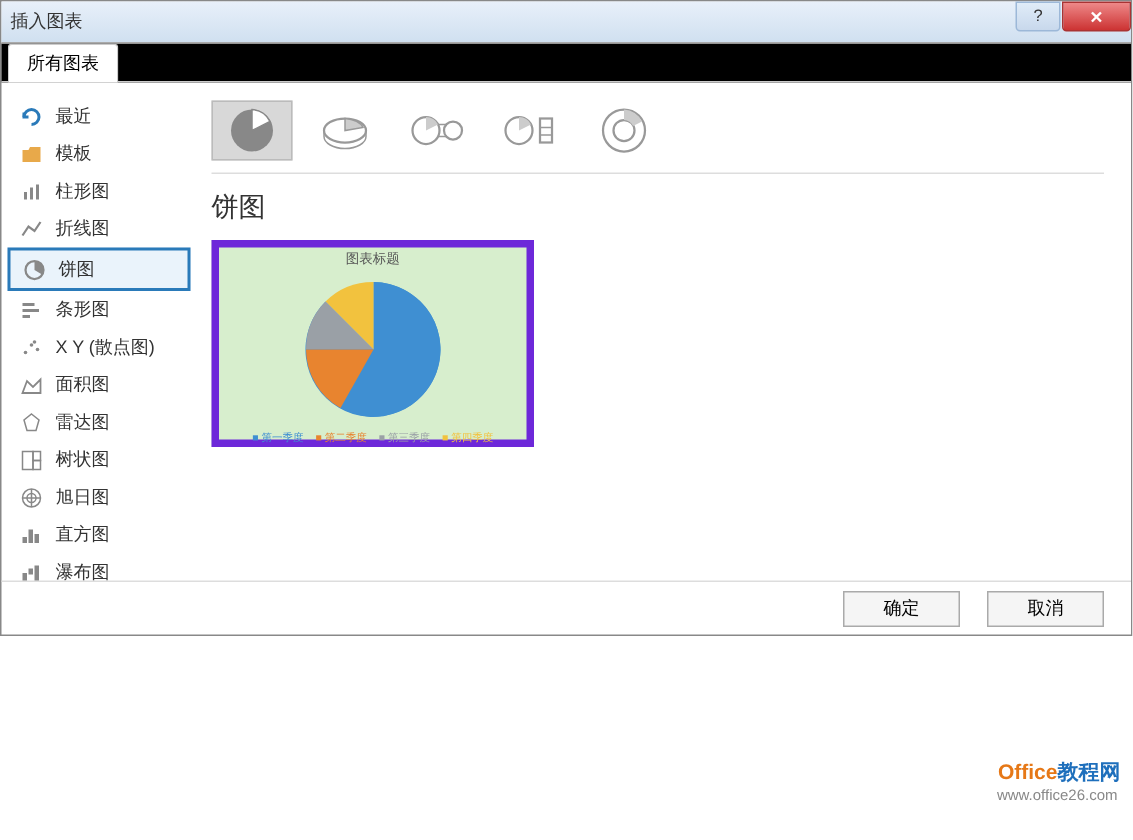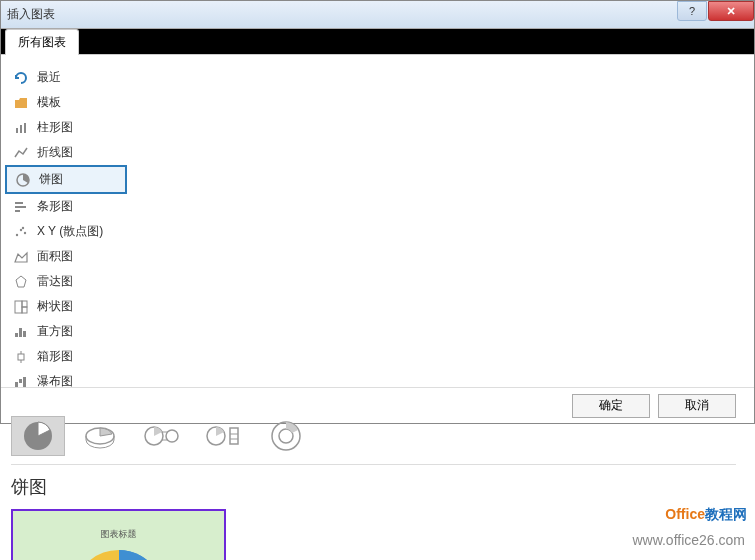--- a/index.html
+++ b/index.html
@@ -10,47 +10,47 @@
     .titlebar { height: 28px; background: linear-gradient(#e8f0fa, #d0e0f0); border-bottom: 1px solid #aaa; display: flex; align-items: center; padding: 0 6px; position: relative; }
     .titlebar-title { font-size: 12px; color: #333; }
     .titlebar-buttons { position: absolute; right: 0; top: 0; display: flex; }
     .tbtn { width: 44px; height: 20px; display: flex; align-items: center; justify-content: center; font-size: 11px; color: #333; }
     .tbtn.help { background: linear-gradient(#e0ecf8, #c8d8ec); border: 1px solid #9cb8d8; border-radius: 0 0 3px 3px; margin-right: 1px; width: 30px; }
     .tbtn.close { background: linear-gradient(#e88, #c33); color: #fff; border: 1px solid #a33; border-radius: 0 0 3px 3px; width: 46px; font-weight: bold; }
     
     .tabstrip { height: 26px; background: #000000; border-bottom: 1px solid #ccc; display: flex; align-items: flex-end; padding-left: 4px; }
     .tab { background: #fff; border: 1px solid #ccc; border-bottom: none; padding: 4px 12px; font-size: 12px; border-radius: 3px 3px 0 0; margin-bottom: -1px; }
     
-    .content { display: flex; height: calc(100% - 54px - 36px); flex-direction: column; }
+    .content { display: flex; height: calc(100% - 54px - 36px); }
     
     .sidebar { width: 130px; padding: 10px 4px; }
     .sidebar-item { display: flex; align-items: center; padding: 4px 8px; font-size: 12px; color: #333; cursor: pointer; gap: 8px; }
     .sidebar-item.selected { border: 2px solid #2a7ab9; background: #eaf3fb; }
     .sb-icon { width: 16px; height: 16px; display: flex; align-items: center; justify-content: center; }
     
     .main { flex: 1; padding: 12px 18px 12px 10px; }
     .subtype-row { display: flex; gap: 8px; border-bottom: 1px solid #ddd; padding-bottom: 8px; margin-bottom: 10px; }
     .subtype { width: 54px; height: 40px; border: 1px solid transparent; display: flex; align-items: center; justify-content: center; cursor: pointer; }
     .subtype.selected { background: #d8d8d8; border: 1px solid #bbb; }
     
     .subtype-title { font-size: 18px; color: #333; margin-bottom: 10px; }
     
-    .preview { width: 215px; height: 138px; border: 2px solid #6d28d9; background: #d7eecd; padding: 17px; display: flex; flex-direction: column; align-items: center; cursor: pointer; }
+    .preview { width: 215px; height: 138px; border: 5px solid #6d28d9; background: #d7eecd; padding: 1px; display: flex; flex-direction: column; align-items: center; cursor: pointer; }
     .preview-title { font-size: 9px; color: #555; margin-bottom: 4px; }
     .preview-chart { width: 100px; height: 100px; position: relative; }
     .preview-legend { font-size: 7px; color: #555; margin-top: 4px; display: flex; gap: 8px; }
     .preview-legend span::before { content: "■ "; }
     
-    .footer { height: 36px; border-top: 1px solid #ddd; display: flex; justify-content: flex-end; align-items: center; padding: 0 18px; gap: 8px; }
+    .footer { height: 36px; border-top: 1px solid #ddd; display: flex; justify-content: flex-end; align-items: center; padding: 0 18px; gap: 18px; }
     .btn { width: 78px; height: 24px; border: 1px solid #aaa; background: #f5f5f5; font-size: 12px; cursor: pointer; }
     
     .watermark { position: absolute; right: 8px; bottom: 36px; font-size: 14px; font-weight: bold; }
     .wm1 { color: #e67817; }
     .wm2 { color: #1e6fbc; }
-    .wm-url { font-size: 14px; color: #888; position: absolute; right: 10px; bottom: 12px; }
+    .wm-url { font-size: 10px; color: #888; position: absolute; right: 10px; bottom: 24px; }
     
     svg { display: block; }
   </style>
 </head>
 <body>
 
 <div class="window">
   <div class="titlebar">
     <span class="titlebar-title">插入图表</span>
     <div class="titlebar-buttons">
@@ -152,36 +152,37 @@
               <rect x="2" y="2" width="7" height="12" fill="none" stroke="#888"></rect>
               <rect x="9" y="2" width="5" height="6" fill="none" stroke="#888"></rect>
               <rect x="9" y="8" width="5" height="6" fill="none" stroke="#888"></rect>
             </svg>
           </span>
         <span>树状图</span>
       </div>
       <div class="sidebar-item">
         <span class="sb-icon">
             <svg width="16" height="16">
+              <circle cx="8" cy="8" r="6" fill="none" stroke="#888"></circle>
+              <circle cx="8" cy="8" r="3" fill="none" stroke="#888"></circle>
+              <line x1="8" y1="2" x2="8" y2="14" stroke="#888"></line>
+              <line x1="2" y1="8" x2="14" y2="8" stroke="#888"></line>
+            </svg>
+          </span>
+        <span>旭日图</span>
+      </div>
+      <div class="sidebar-item">
+        <span class="sb-icon">
+            <svg width="16" height="16">
               <rect x="2" y="9" width="3" height="4" fill="#888"></rect>
               <rect x="6" y="4" width="3" height="9" fill="#888"></rect>
               <rect x="10" y="7" width="3" height="6" fill="#888"></rect>
             </svg>
           </span>
         <span>直方图</span>
-      </div>
-      <div class="sidebar-item">
-        <span class="sb-icon">
-            <svg width="16" height="16">
-              <rect x="5" y="5" width="6" height="6" fill="none" stroke="#888"></rect>
-              <line x1="8" y1="2" x2="8" y2="5" stroke="#888"></line>
-              <line x1="8" y1="11" x2="8" y2="14" stroke="#888"></line>
-            </svg>
-          </span>
-        <span>箱形图</span>
       </div>
       <div class="sidebar-item">
         <span class="sb-icon">
             <svg width="16" height="16">
               <rect x="2" y="8" width="3" height="5" fill="#888"></rect>
               <rect x="6" y="5" width="3" height="4" fill="#888"></rect>
               <rect x="10" y="3" width="3" height="10" fill="#888"></rect>
             </svg>
           </span>
         <span>瀑布图</span>

